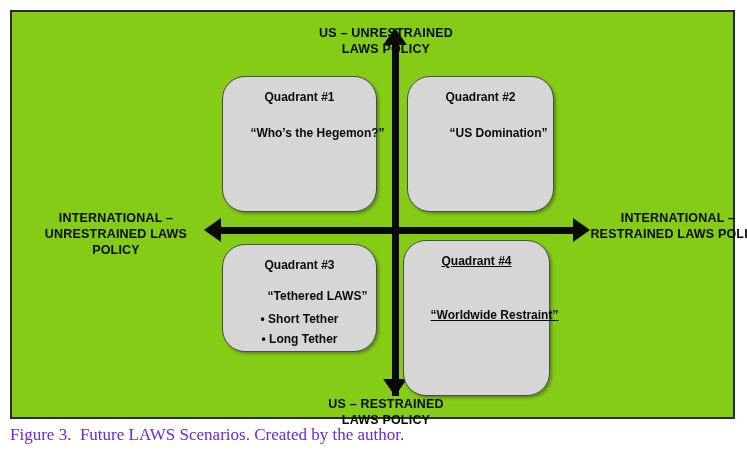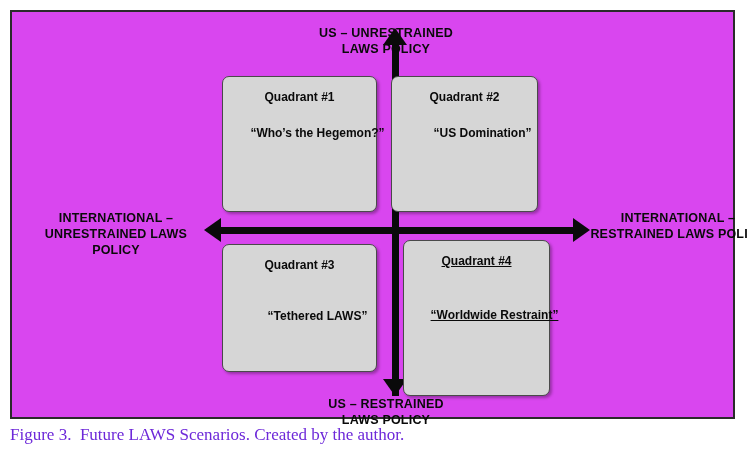--- a/index.html
+++ b/index.html
@@ -17,21 +17,21 @@
 
   
   #figure-frame {
     position: absolute;
     left: 10px;
     top: 10px;
     width: 725px;
     height: 409px;
     border: 2px solid #2b2b2b;
     box-sizing: border-box;
-    background: #d946ef;
+    background: #84cc16;
   }
 
   
   .axis-line {
     position: absolute;
     background: #0a0a0a;
   }
   #axis-vertical-line {
     left: 380px;
     top: 30px;
@@ -111,31 +111,31 @@
     width: 176px;
     text-align: center;
   }
   .axis-label .line2 { display: block; }
 
   
   .quadrant-box {
     position: absolute;
     background: #d6d6d6;
     border: 1.5px solid #4a4a4a;
-    border-radius: 7px;
+    border-radius: 23px;
     box-sizing: border-box;
     box-shadow: 2px 2px 3px rgba(0,0,0,0.30);
     display: flex;
     flex-direction: column;
     align-items: center;
     color: #0a0a0a;
   }
   #quadrant-box-1 { left: 210px; top: 64px;  width: 155px; height: 136px; }
-  #quadrant-box-2 { left: 379px; top: 64px;  width: 147px; height: 136px; }
-  #quadrant-box-3 { left: 210px; top: 232px; width: 155px; height: 128px; gap: 20px; }
+  #quadrant-box-2 { left: 395px; top: 64px;  width: 147px; height: 136px; }
+  #quadrant-box-3 { left: 210px; top: 232px; width: 155px; height: 108px; }
   #quadrant-box-4 { left: 391px; top: 228px; width: 147px; height: 156px; text-decoration: underline; }
 
   .quadrant-title {
     font-size: 12px;
     font-weight: bold;
     margin-top: 13px;
     text-align: center;
   }
   .quadrant-body {
     font-size: 12px;
@@ -209,20 +209,24 @@
   </div>
 
   <div class="quadrant-box" id="quadrant-box-2">
     <div class="quadrant-title">Quadrant #2</div>
     <div class="quadrant-body">“US Domination”</div>
   </div>
 
   <div class="quadrant-box" id="quadrant-box-3">
     <div class="quadrant-title">Quadrant #3</div>
     <div class="quadrant-body">“Tethered LAWS”</div>
+    <ul class="quadrant-bullets" id="quadrant-3-bullets">
+        <li>Short Tether</li>
+        <li>Long Tether</li>
+      </ul>
   </div>
 
   <div class="quadrant-box" id="quadrant-box-4">
     <div class="quadrant-title">Quadrant #4</div>
     <div class="quadrant-body">“Worldwide Restraint”</div>
   </div>
 
 </div>
 
 <div id="figure-caption">Figure 3.  Future LAWS Scenarios. Created by the author.</div>

